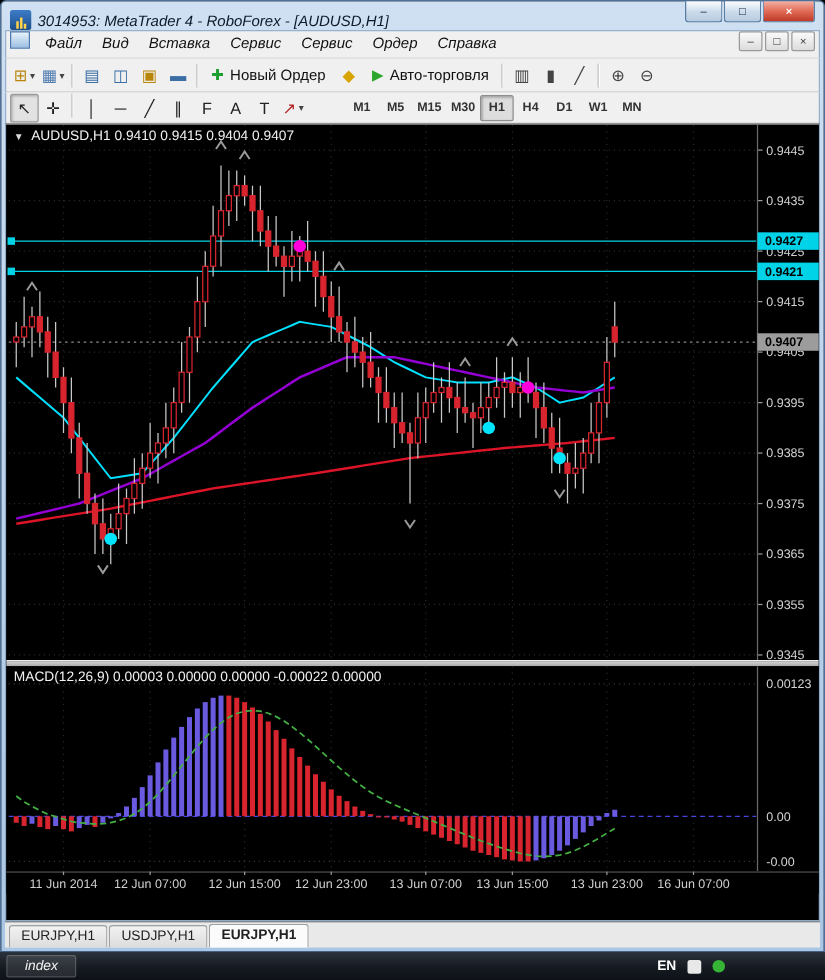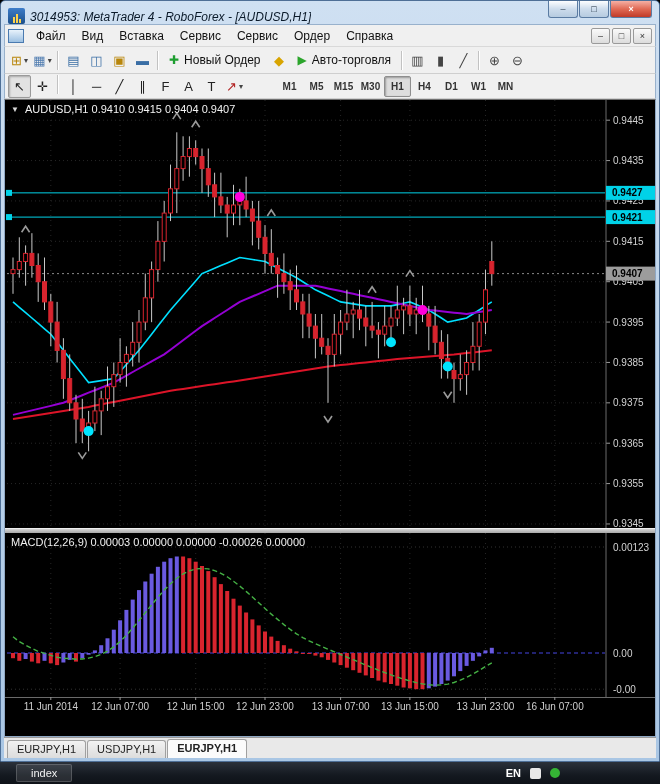--- a/index.html
+++ b/index.html
@@ -12,21 +12,21 @@
   .titlebar{height:23px;display:flex;align-items:flex-end;padding:0 4px;font-size:12px;color:#0b1a2a;font-style:italic;}
   .app-icon{width:15px;height:14px;margin-right:5px;border-radius:2px;background:linear-gradient(#3d7cc9,#1c4f8a);
     display:inline-flex;align-items:flex-end;justify-content:center;gap:1px;padding:1px;}
   .app-icon i{display:block;width:2px;background:#ffd24a;}
   .title-text{white-space:nowrap;overflow:hidden;}
   .win-controls{margin-left:auto;display:flex;align-self:flex-start;}
   .wbtn{width:28px;height:16px;margin-left:1px;display:flex;align-items:center;justify-content:center;
     font-size:9px;color:#123;background:linear-gradient(#fdfeff,#cddcec 50%,#b6cbe0);border:1px solid #5a7ba2;
     border-top:none;border-radius:0 0 3px 3px;}
   .wbtn.close{width:40px;background:linear-gradient(#f5b0a4,#e06a55 50%,#c03a28);color:#fff;font-weight:bold;}
-  .menubar{height:21px;background:#f0f0f0;display:flex;align-items:center;border:1px solid #98b1cc;border-bottom:1px solid #d9d9d9;}
+  .menubar{height:21px;background:#f0f0f0;display:flex;align-items:flex-start;border:1px solid #98b1cc;border-bottom:1px solid #d9d9d9;font-style:italic;}
   .child-icon{width:14px;height:12px;margin:0 4px 0 3px;background:linear-gradient(#e8f2fb,#9cc0e2);border:1px solid #4a7ab0;
     display:inline-block;}
   .menu-item{font-size:12px;color:#111;padding:2px 8px;}
   .mdi-controls{margin-left:auto;display:flex;gap:2px;padding-right:3px;}
   .mdibtn{width:17px;height:14px;font-size:9px;color:#333;background:linear-gradient(#fafafa,#dcdcdc);
     border:1px solid #9a9a9a;border-radius:2px;display:flex;align-items:center;justify-content:center;}
   .toolbar{background:#f0f0f0;display:flex;align-items:center;padding:2px 3px;border-left:1px solid #98b1cc;border-right:1px solid #98b1cc;border-bottom:1px solid #cfcfcf;}
   #toolbar1{height:27px;box-sizing:border-box;}
   #toolbar2{height:25px;box-sizing:border-box;}
   .tbtn{height:21px;min-width:21px;display:flex;align-items:center;justify-content:center;border:1px solid transparent;
@@ -62,23 +62,23 @@
   .statusbar{height:19px;background:#f0f0f0;display:flex;align-items:stretch;gap:2px;padding:1px 2px;box-sizing:border-box;font-size:11px;color:#222;}
   .sb-cell{border:1px solid;border-color:#9b9b9b #fff #fff #9b9b9b;display:flex;align-items:center;padding:0 5px;overflow:hidden;white-space:nowrap;}
   .sb-left{width:60px;}
   .sb-mid{flex:1;}
   .sb-right{gap:5px;}
   .conn{display:inline-flex;align-items:flex-end;gap:1px;height:10px;}
   .conn i{display:block;width:2px;background:#21a321;}
   
   .taskbar{position:absolute;left:0;right:0;bottom:0;height:22px;background:linear-gradient(#2b313a,#141920 60%,#0e1218);
     display:flex;align-items:center;color:#eee;font-size:11px;}
-  .task-btn{margin-left:16px;padding:2px 14px;background:rgba(255,255,255,.10);border:1px solid rgba(255,255,255,.18);
-    border-radius:2px;color:#f2f2f2;}
-  .tray{margin-left:auto;margin-right:100px;display:flex;align-items:center;gap:9px;}
+  .task-btn{margin-left:5px;padding:2px 14px;background:rgba(255,255,255,.10);border:1px solid rgba(255,255,255,.18);
+    border-radius:2px;color:#f2f2f2;font-style:italic;}
+  .tray{margin-left:auto;margin-right:80px;display:flex;align-items:center;gap:9px;}
   .lang{font-weight:bold;color:#fff;}
   .tray-ico.white{width:11px;height:11px;background:#e8e8e8;border-radius:2px;display:inline-block;}
   .tray-ico.green{width:10px;height:10px;background:#35b435;border-radius:50%;display:inline-block;}
 </style>
 </head>
 <body>
 
 <div class="screen">
   <div class="window">
 
@@ -443,21 +443,21 @@
             <text x="607" y="96.36792452830113" class="axb">0.9427</text>
             <rect x="601" y="110.0943396226382" width="51" height="14" fill="#00d2e8"></rect>
             <text x="607" y="120.5943396226382" class="axb">0.9421</text>
             <rect x="601" y="166.62264150943372" width="51" height="14" fill="#9c9c9c"></rect>
             <text x="607" y="177.12264150943372" class="axb">0.9407</text>
           </svg>
       </div>
       <div class="pane-sep"></div>
       <div class="pane macd">
         <div class="chart-header">
-          <span>MACD(12,26,9) 0.00003 0.00000 0.00000 -0.00026 0.00000</span>
+          <span>MACD(12,26,9) 0.00003 0.00000 0.00000 -0.00022 0.00000</span>
         </div>
         <svg id="macd-svg" width="652" height="164">
             <line x1="45.8" y1="0" x2="45.8" y2="164" stroke="#262626" stroke-dasharray="1 4"></line>
             <line x1="115.1" y1="0" x2="115.1" y2="164" stroke="#262626" stroke-dasharray="1 4"></line>
             <line x1="190.7" y1="0" x2="190.7" y2="164" stroke="#262626" stroke-dasharray="1 4"></line>
             <line x1="260" y1="0" x2="260" y2="164" stroke="#262626" stroke-dasharray="1 4"></line>
             <line x1="335.59999999999997" y1="0" x2="335.59999999999997" y2="164" stroke="#262626" stroke-dasharray="1 4"></line>
             <line x1="404.9" y1="0" x2="404.9" y2="164" stroke="#262626" stroke-dasharray="1 4"></line>
             <line x1="480.5" y1="0" x2="480.5" y2="164" stroke="#262626" stroke-dasharray="1 4"></line>
             <line x1="549.8" y1="0" x2="549.8" y2="164" stroke="#262626" stroke-dasharray="1 4"></line>

